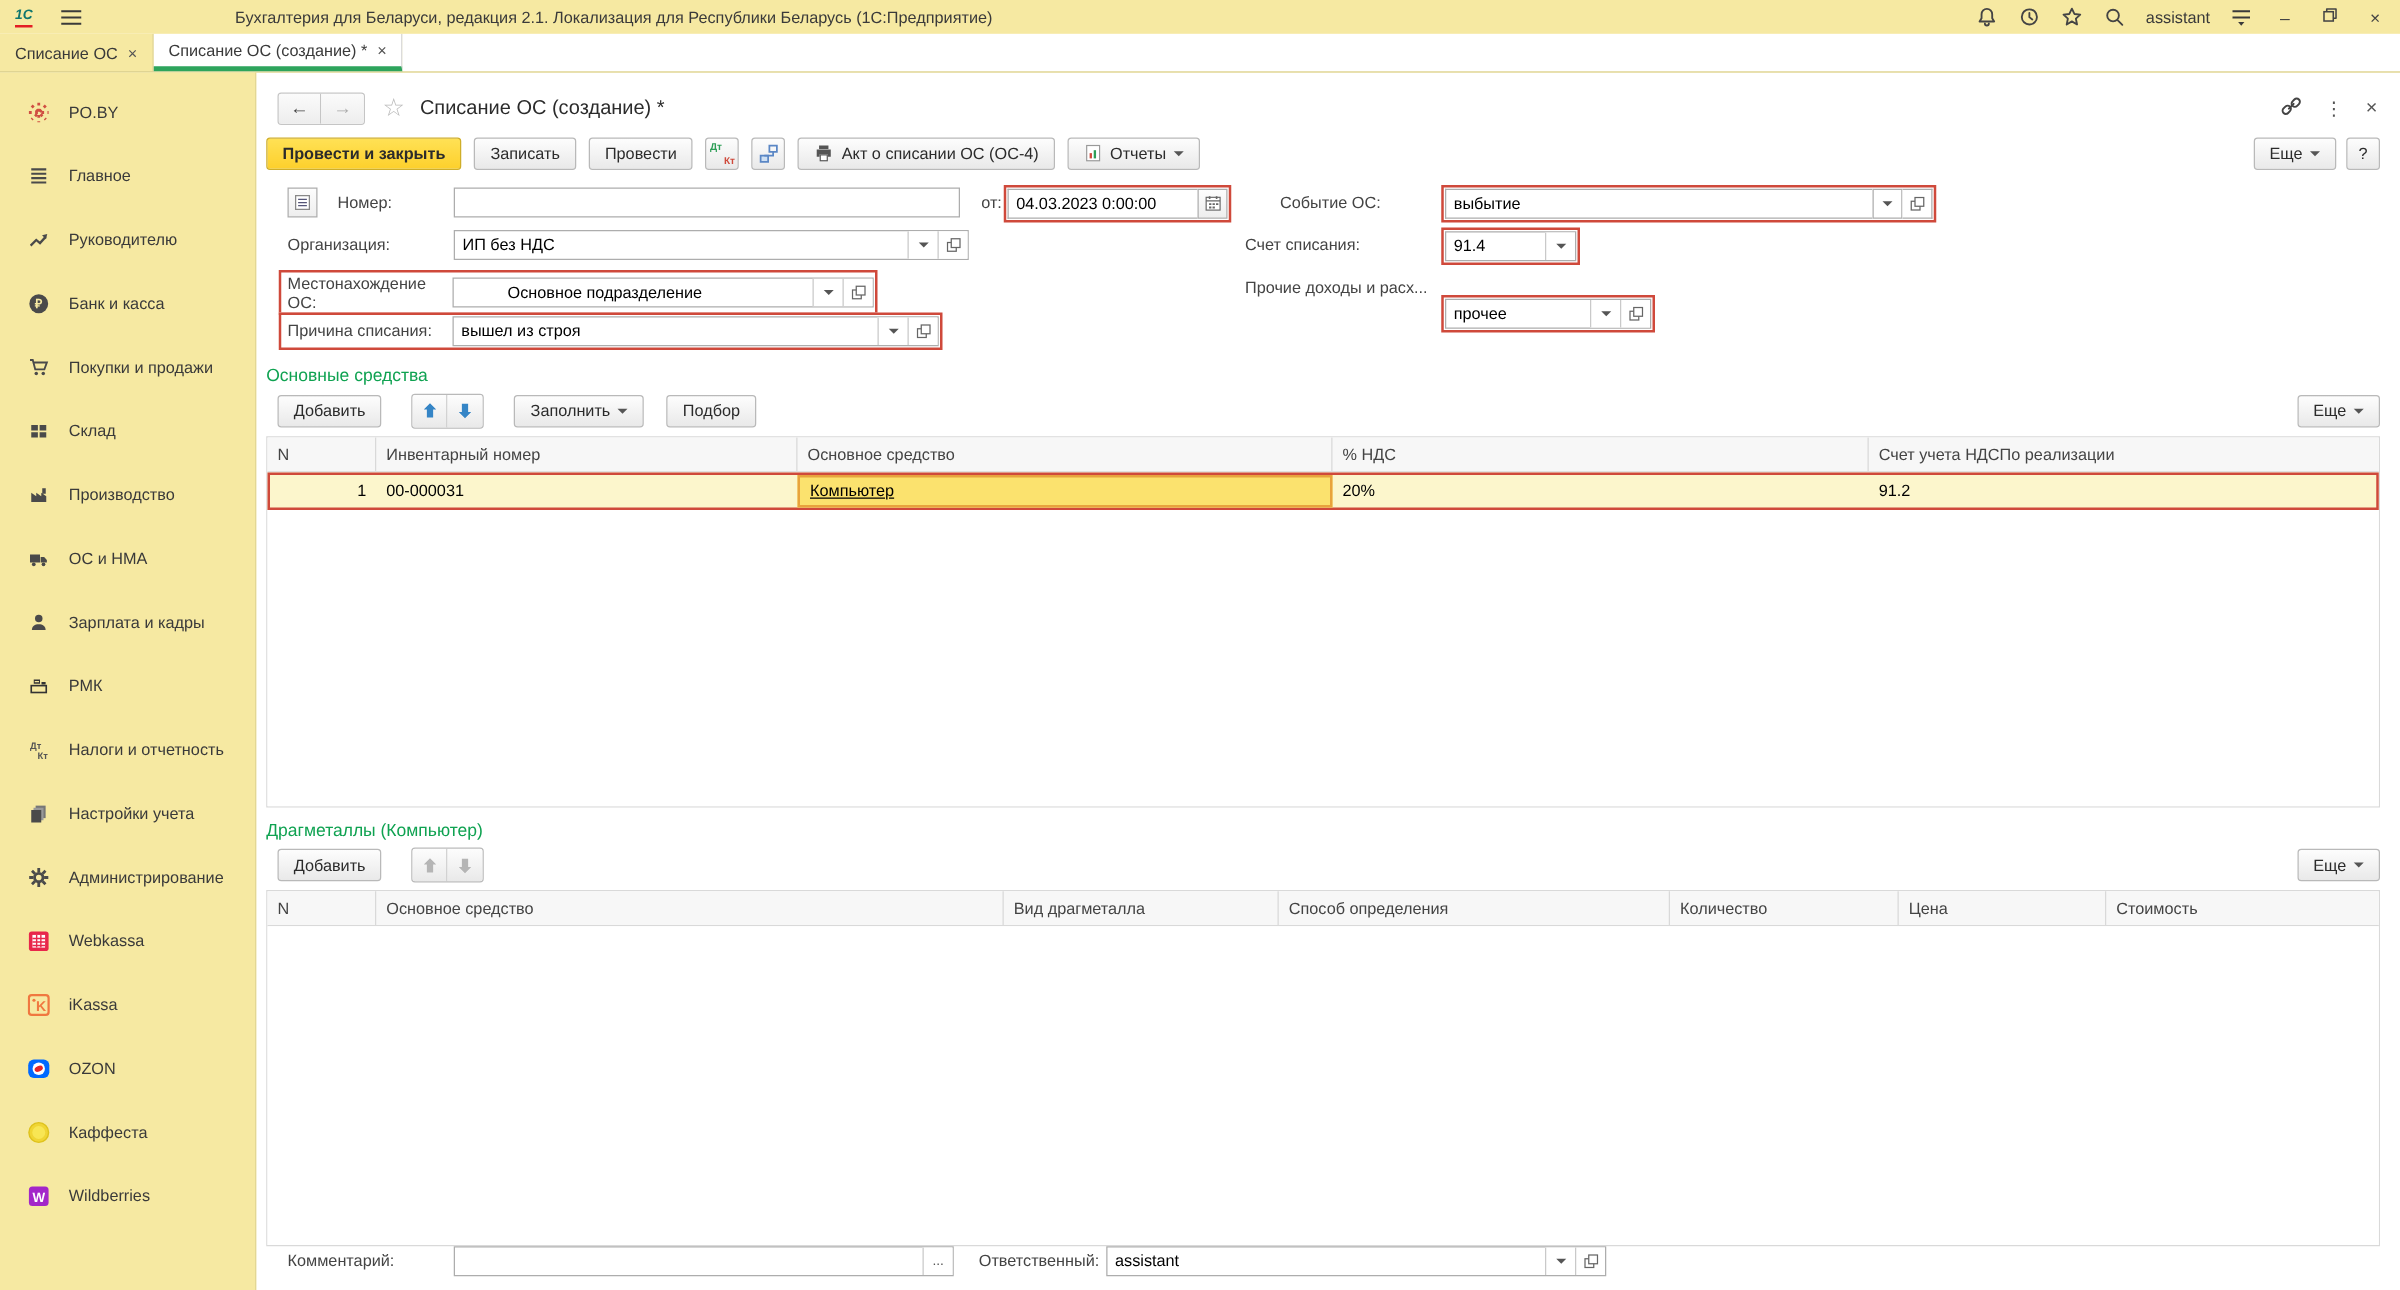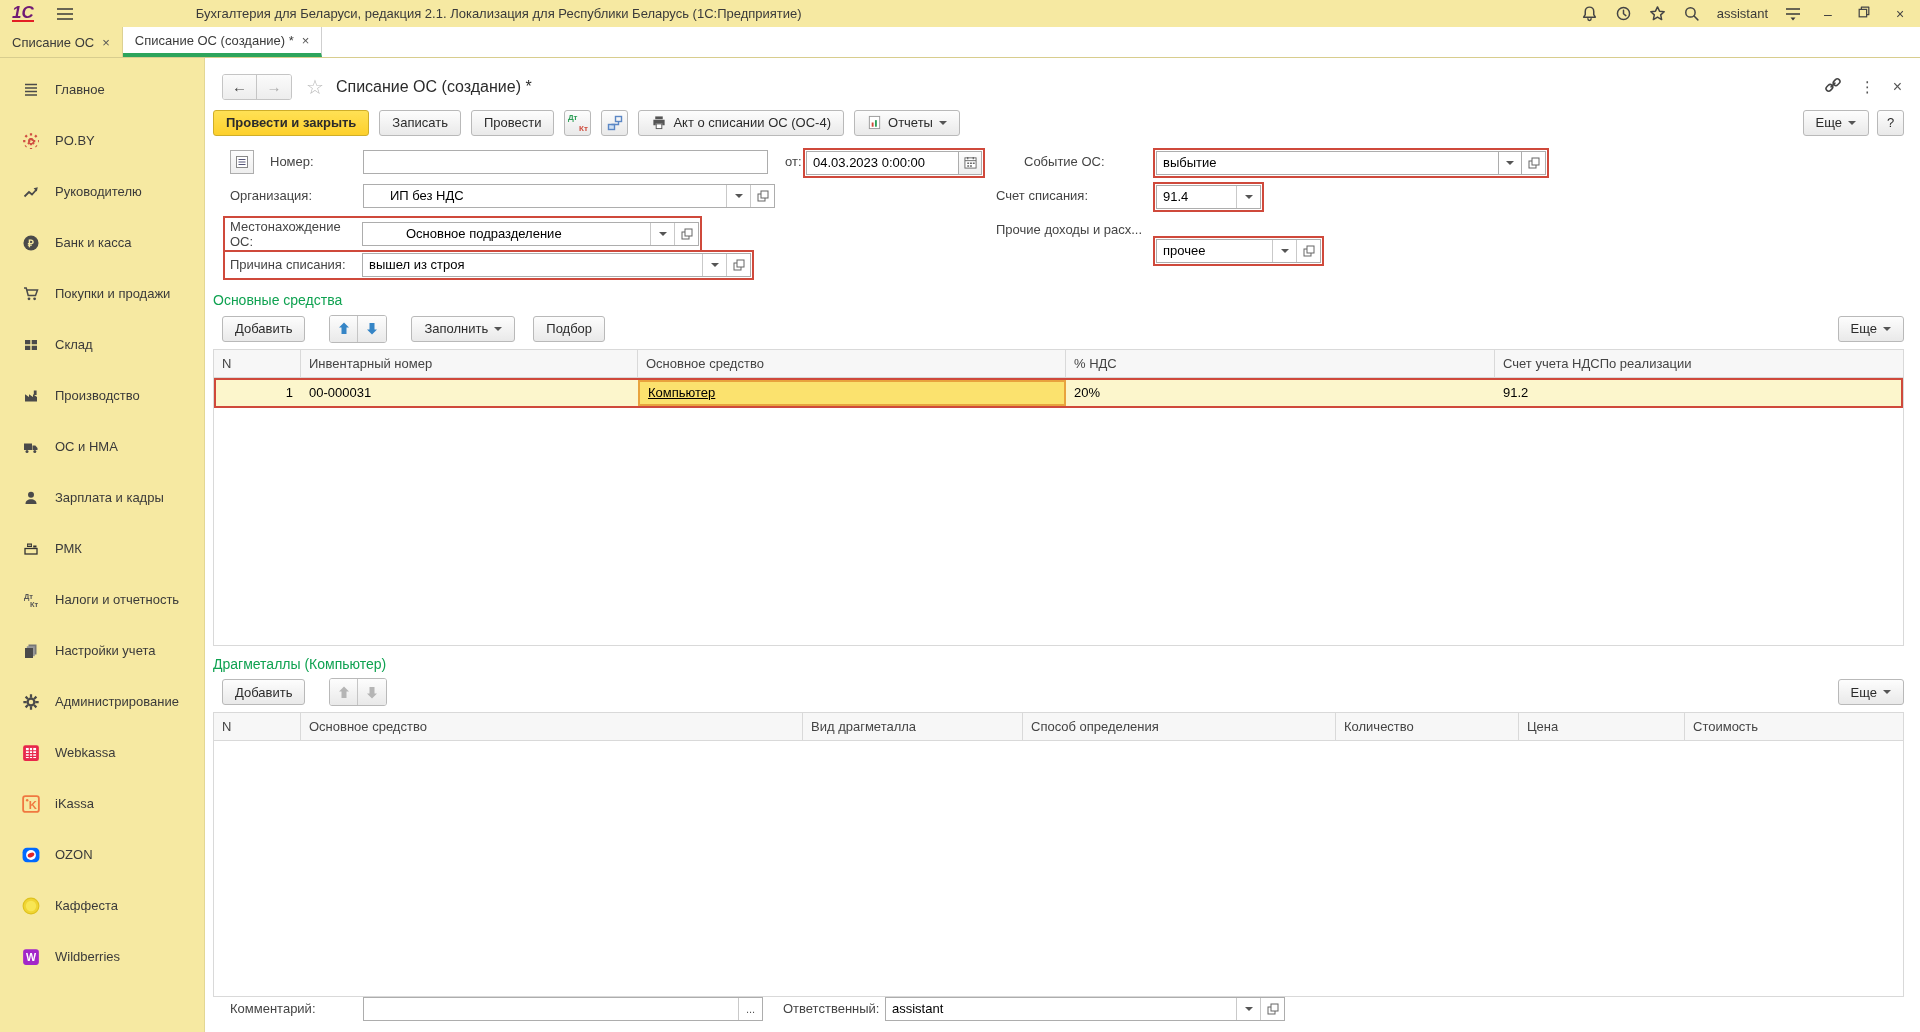--- a/index.html
+++ b/index.html
@@ -1,20 +1,20 @@
 <!DOCTYPE html>
 <html><head>
 <meta charset="utf-8">
 <style>
   * { margin:0; padding:0; box-sizing:border-box; }
   html,body { width:1920px; height:1032px; overflow:hidden; font-family:"Liberation Sans", sans-serif; font-size:13px; color:#333; background:#fff; }
 
   
   .titlebar { height:27px; background:#f6e9a2; display:flex; align-items:center; position:relative; }
-  .logo1c { margin-left:12px; color:#701a75; font-weight:bold; font-style:italic; font-size:17px; border-bottom:2px solid #e31e24; line-height:15px; }
+  .logo1c { margin-left:12px; color:#0f766e; font-weight:bold; font-style:italic; font-size:11px; border-bottom:2px solid #e31e24; line-height:15px; }
   .tb-burger { margin-left:22px; width:18px; }
   .app-title { margin-left:122px; color:#3a3a3a; }
   .tb-right { position:absolute; right:10px; top:0; height:27px; display:flex; align-items:center; gap:16px; }
   .tb-ic { width:18px; height:18px; display:flex; align-items:center; justify-content:center; cursor:pointer; }
   .username { color:#3a3a3a; }
   .winbtn { width:20px; text-align:center; font-size:14px; color:#444; cursor:pointer; }
 
   
   .tabbar { height:31px; background:#f6e9a2; display:flex; align-items:stretch; border-bottom:1px solid #d8cd8e; }
   .tab { display:flex; align-items:center; gap:8px; padding:0 12px; border-right:1px solid #dcd193; cursor:pointer; color:#3a3a3a; }
@@ -144,32 +144,32 @@
     <span>Списание ОС (создание) *</span>
     <span class="x">×</span>
   </div>
   <div class="tab-rest"></div>
 </div>
 
 <div class="page-body">
 
   <div class="sidebar">
     <div class="side-item">
-      <svg width="18" height="16" viewBox="0 0 16 16">
-          <path d="M2 2.5h12M2 6h12M2 9.5h12M2 13h12" stroke="#4a4a4a" stroke-width="1.7"></path>
-        </svg>
-      <span>Главное</span>
-    </div>
-    <div class="side-item">
       <svg width="18" height="18" viewBox="0 0 16 16">
           <g stroke="#d04f42" stroke-width="2" stroke-dasharray="2 2.4">
             <path d="M8 1v14M1 8h14M3 3l10 10M13 3L3 13"></path>
           </g>
         </svg>
       <span>PO.BY</span>
+    </div>
+    <div class="side-item">
+      <svg width="18" height="16" viewBox="0 0 16 16">
+          <path d="M2 2.5h12M2 6h12M2 9.5h12M2 13h12" stroke="#4a4a4a" stroke-width="1.7"></path>
+        </svg>
+      <span>Главное</span>
     </div>
     <div class="side-item">
       <svg width="18" height="16" viewBox="0 0 16 16">
           <path d="M1.5 12.5L6 8l3 2.5 4.5-5" fill="none" stroke="#4a4a4a" stroke-width="1.8"></path>
           <path d="M14.8 3.2l-4.2 1 3.2 3.2z" fill="#4a4a4a"></path>
         </svg>
       <span>Руководителю</span>
     </div>
     <div class="side-item">
       <svg width="18" height="18" viewBox="0 0 16 16">
@@ -388,21 +388,21 @@
           <span class="sq" style="border:1px solid #adadad;border-left:none;">
             <svg width="12" height="12" viewBox="0 0 12 12">
                 <rect x="1" y="4" width="7" height="7" fill="#fff" stroke="#666"></rect>
                 <rect x="4" y="1" width="7" height="7" fill="#fff" stroke="#666"></rect>
               </svg>
           </span>
         </div>
       </div>
 
       <span class="f-label" style="left:17px;top:38px;">Организация:</span>
-      <div class="combo" style="position:absolute;left:150px;top:38px;width:412px;padding-left:20px;">
+      <div class="combo" style="position:absolute;left:150px;top:38px;width:412px;">
         <span class="val">ИП без НДС</span>
         <span class="sq">
             <span class="caret"></span>
           </span>
         <span class="sq">
           <svg width="12" height="12" viewBox="0 0 12 12">
               <rect x="1" y="4" width="7" height="7" fill="#fff" stroke="#666"></rect>
               <rect x="4" y="1" width="7" height="7" fill="#fff" stroke="#666"></rect>
             </svg>
         </span>

